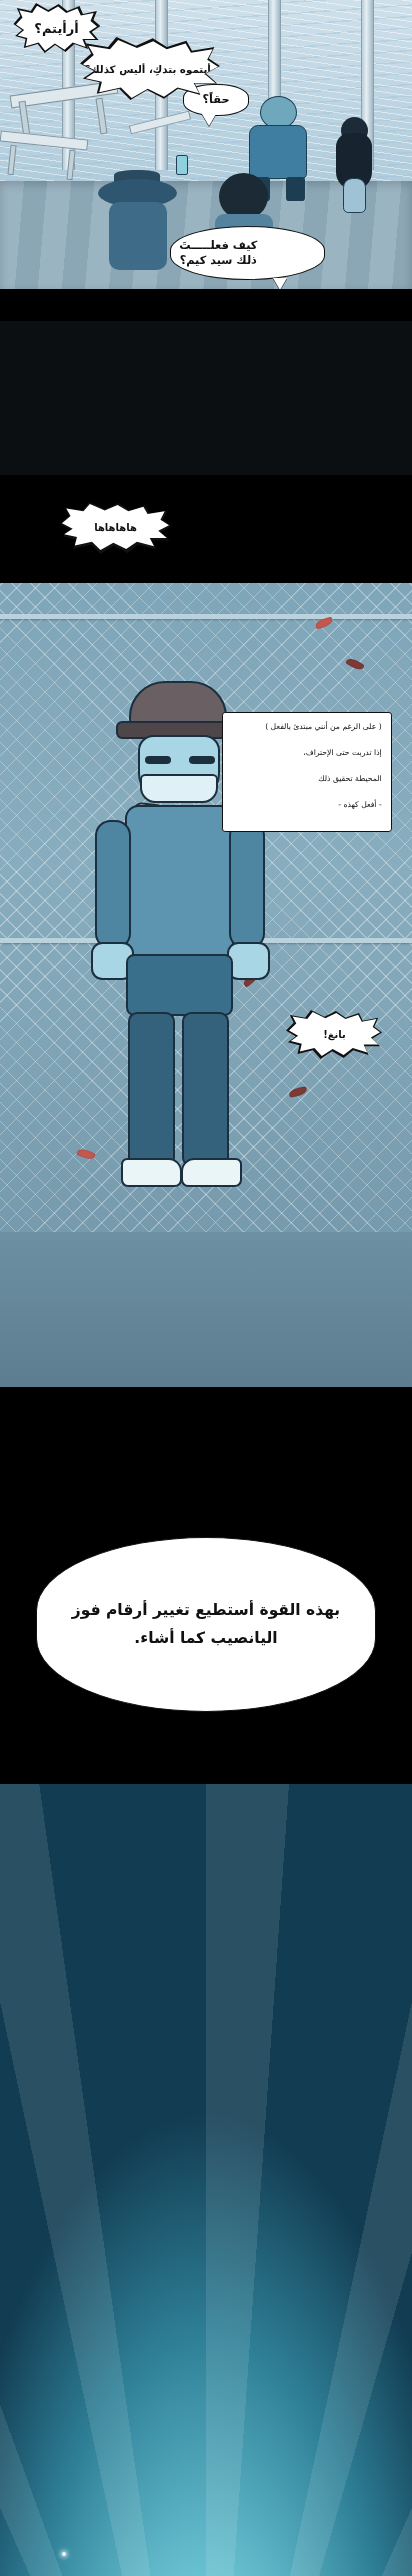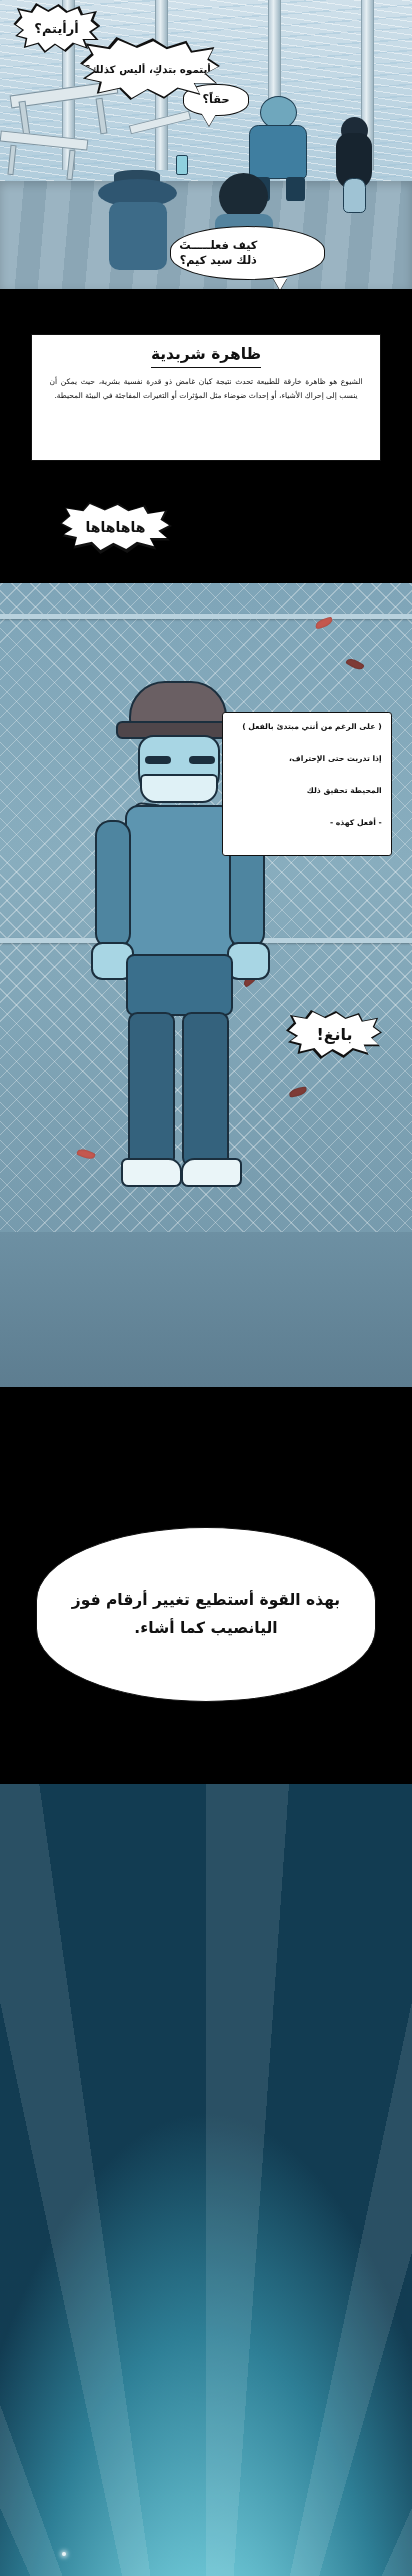--- a/index.html
+++ b/index.html
@@ -168,33 +168,33 @@
     background:#c4584f; border-radius:60% 20% 60% 20%;
     transform: rotate(-18deg);
     box-shadow: inset 0 0 2.1px rgba(0,0,0,.25);
   }
   .leaf.d { background:#7e3b36; }
 
   
   .noteBox {
     position:absolute; background:#fff; border:1px solid #111;
     color:#111; direction:rtl; text-align:right;
-    padding:7.2px 9.3px; line-height:1.8; font-size:7.7px; font-weight:bold;
+    padding:7.2px 9.3px; line-height:1.8; font-size:7.7px; font-weight:normal;
     border-radius:3.1px; z-index:40;
   }
   .noteBox ul { list-style:none; }
-  .noteBox li { margin: 18px 0; }
+  .noteBox li { margin: 12px 0; }
 
   
   #p6 { top: 1387px; height: 88px; background:#000; }
 
   
   #p7 { top: 1475px; height: 309px; background:#000; }
   .bigBubble {
-    position:absolute; left:36px; top:52px; width:340px; height:175px;
+    position:absolute; left:36px; top:62px; width:340px; height:175px;
     background:#fff; border:1.5px solid #111; border-radius:50%/42%;
     color:#111; direction:rtl; text-align:center;
     display:flex; align-items:center; justify-content:flex-start;
     font-size:15.5px; font-weight:bold; line-height:1.8;
     padding: 15.5px 26px;
   }
 
   
   #p8 { top: 1784px; height: 1648px;
     background:
@@ -281,30 +281,24 @@
     </div>
 
     <div class="bubble tail tail-down-r" style="left:170px; top:226px; width:155px; height:54px; font-size:11.3px;justify-content:flex-end;">
       <span class="txt">كيف فعلـــــتَ
 ذلك سيد كيم؟</span>
     </div>
   </div>
 
   <div class="panel" id="p2"></div>
 
-  <div class="panel" id="p3">
-    <div class="infoCard">
-      <div class="infoTitle">ظاهرة شربدية</div>
-      <div class="infoBody">الشيوع هو ظاهرة خارقة للطبيعة تحدث نتيجة كيان غامض ذو قدرة نفسية بشرية، حيث يمكن أن ينسب إلى إحراك الأشياء، أو إحداث ضوضاء مثل المؤثرات أو التغيرات المفاجئة في البيئة المحيطة.</div>
-    </div>
-  </div>
 
   <div class="panel" id="p4">
     <div class="spiky-outer" style="left:60px; top:27px; width:112px; height:52px;"></div>
-    <div class="spiky" style="left:62px; top:29px; width:107px; height:46px; font-size:14px;">
+    <div class="spiky" style="left:62px; top:29px; width:107px; height:46px; font-size:10px;">
       <span>هاهاهاها</span>
     </div>
   </div>
 
   <div class="panel" id="p5">
     <div class="fence"></div>
     <div class="fenceRail" style="top:31px;"></div>
     <div class="fenceRail" style="top:355px;"></div>
     <div class="groundB"></div>
 
@@ -346,21 +340,21 @@
     <div class="noteBox" style="left:222px; top:129px; width:170px;">
       <div>( على الرغم من أنني مبتدئ بالفعل )</div>
       <ul>
         <li>إذا تدربت حتى الإحتراف،</li>
         <li>المحيطة تحقيق ذلك</li>
         <li>- أفعل كهذه -</li>
       </ul>
     </div>
 
     <div class="spiky-outer" style="left:286px; top:427px; width:96px; height:49px;"></div>
-    <div class="spiky" style="left:289px; top:429px; width:91px; height:44px; font-size:16px;">
+    <div class="spiky" style="left:289px; top:429px; width:91px; height:44px; font-size:10px;">
       <span>بانغ!</span>
     </div>
   </div>
 
   <div class="panel" id="p6"></div>
 
   <div class="panel" id="p7">
     <div class="bigBubble">
       <span class="txt">بهذه القوة أستطيع
 تغيير أرقام فوز اليانصيب

